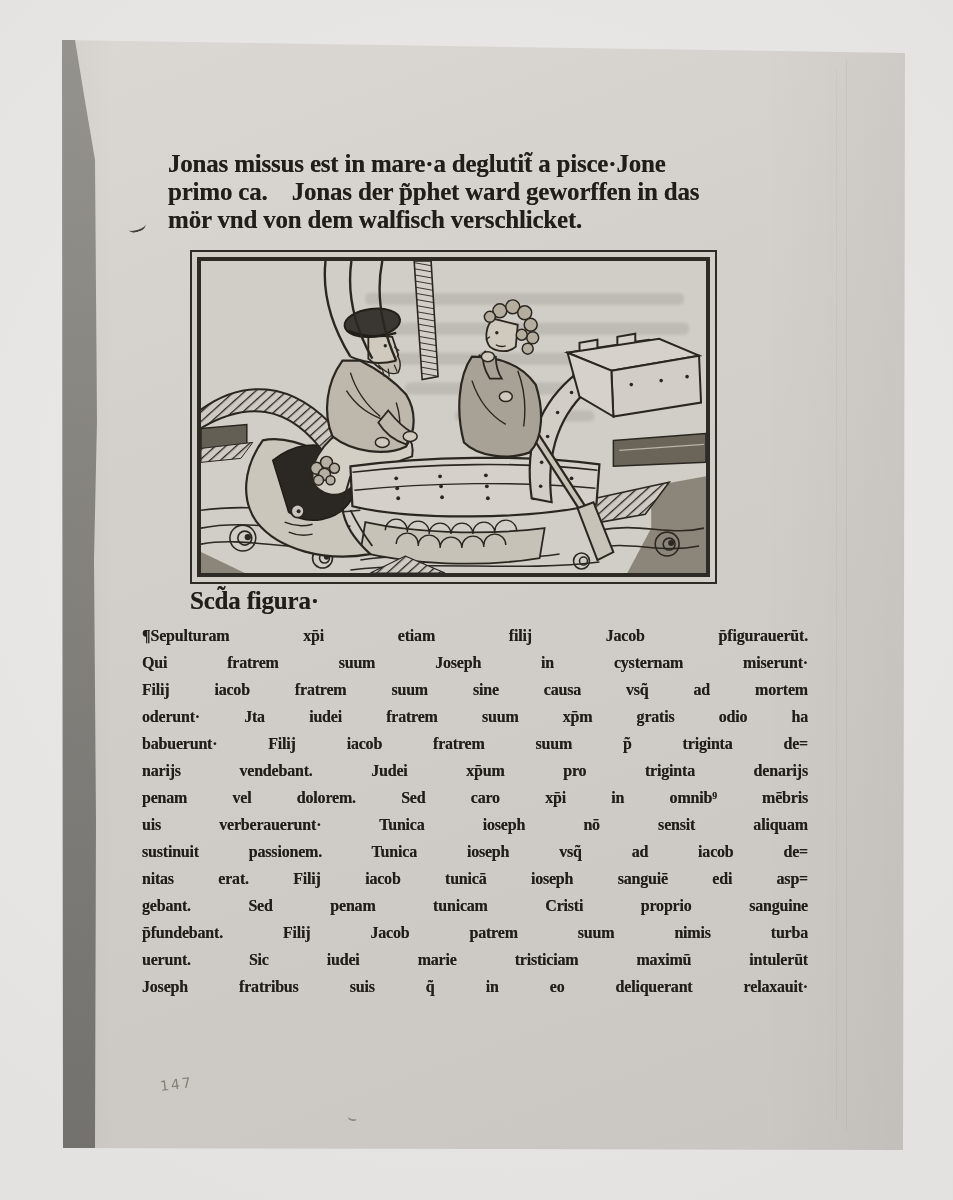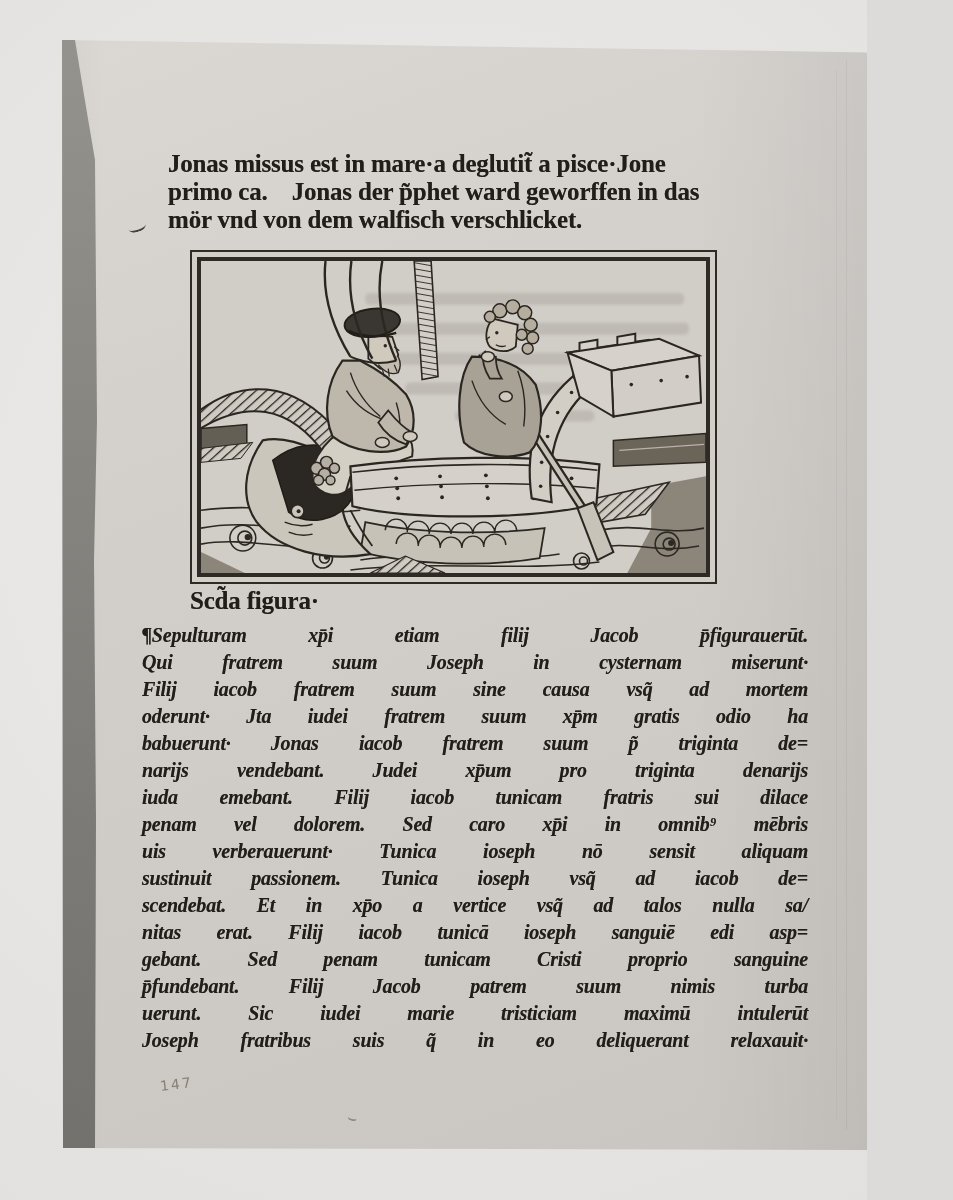--- a/index.html
+++ b/index.html
@@ -1,34 +1,34 @@
 <!DOCTYPE html>
 <html><head>
 <meta charset="utf-8">
 <style>
   html,body{margin:0;padding:0;background:#dcdbd9;}
-  .stage{position:relative;width:867px;height:1200px;overflow:hidden;
+  .stage{position:relative;width:953px;height:1200px;overflow:hidden;
          background:radial-gradient(circle at 50% 42%, #edecea 0%, #e7e6e4 55%, #e2e1df 100%);}
   .photo{position:absolute;inset:0;
          background:linear-gradient(160deg,#dcd9d5 0%,#d4d1cd 30%,#cfccc7 60%,#c9c6c1 100%);
          clip-path:polygon(62px 40px,905px 53px,903px 1150px,63px 1148px);}
   .photo-shade{position:absolute;inset:0;pointer-events:none;
          background:linear-gradient(90deg,rgba(0,0,0,0.07) 0%,rgba(0,0,0,0.0) 12%,rgba(0,0,0,0.0) 80%,rgba(0,0,0,0.05) 100%);
          clip-path:polygon(62px 40px,905px 53px,903px 1150px,63px 1148px);}
   .gutter{position:absolute;left:0;top:0;}
   .gothic{font-family:"Liberation Serif","DejaVu Serif",serif;font-weight:700;color:#211d18;
           letter-spacing:-0.2px;text-shadow:0 0 0.5px rgba(20,16,12,0.55);}
   .header{position:absolute;left:168px;top:150px;width:660px;font-size:25px;line-height:28px;}
   .header-line{white-space:pre;}
   .woodcut-frame{position:absolute;left:190px;top:250px;width:527px;height:334px;
           border:2px solid #2e2a25;background:#d2cec8;box-sizing:border-box;padding:5px;}
   .woodcut-inner{width:100%;height:100%;border:4px solid #2e2a25;box-sizing:border-box;}
   .woodcut-inner svg{display:block;width:100%;height:100%;}
   .caption{position:absolute;left:190px;top:587px;width:528px;text-align:left;font-size:25px;}
-  .body{position:absolute;left:142px;top:622px;width:666px;font-size:20px;line-height:27px;font-style:italic;}
+  .body{position:absolute;left:142px;top:622px;width:666px;font-size:16px;line-height:27px;}
   .body-line{text-align:justify;text-align-last:justify;}
   .pagenum{position:absolute;left:160px;top:1076px;font-family:"DejaVu Sans",sans-serif;
           font-size:14px;color:rgba(120,115,106,0.85);transform:rotate(-7deg);letter-spacing:2px;}
   .ink-mark{position:absolute;left:128px;top:222px;width:18px;height:8px;
           border-bottom:2px solid #46413a;border-radius:50%;transform:rotate(-18deg);}
   .pencil-mark{position:absolute;left:348px;top:1114px;width:9px;height:5px;
           border-bottom:2px solid rgba(70,65,58,0.45);border-radius:50%;transform:rotate(12deg);}
   .fold-a{position:absolute;left:846px;top:60px;width:1px;height:1070px;background:rgba(0,0,0,0.045);}
   .fold-b{position:absolute;left:836px;top:70px;width:1px;height:1050px;background:rgba(0,0,0,0.03);}
 </style>
@@ -259,27 +259,25 @@
     </div>
   </div>
 
   <div class="caption gothic">Scd̃a figura·</div>
 
   <div class="body gothic">
     <div class="body-line">¶Sepulturam xp̄i etiam filij Jacob p̄figurauerūt.</div>
     <div class="body-line">Qui fratrem suum Joseph in cysternam miserunt·</div>
     <div class="body-line">Filij iacob fratrem suum sine causa vsq̃ ad mortem</div>
     <div class="body-line">oderunt· Jta iudei fratrem suum xp̄m gratis odio ha</div>
-    <div class="body-line">babuerunt· Jonas iacob fratrem suum p̃ triginta de=</div>
+    <div class="body-line">babuerunt· Filij iacob fratrem suum p̃ triginta de=</div>
     <div class="body-line">narijs vendebant. Judei xp̄um pro triginta denarijs</div>
-    <div class="body-line">iuda emebant. Filij iacob tunicam fratris sui dilace</div>
     <div class="body-line">penam vel dolorem. Sed caro xp̄i in omnib⁹ mēbris</div>
     <div class="body-line">uis verberauerunt· Tunica ioseph nō sensit aliquam</div>
     <div class="body-line">sustinuit passionem. Tunica ioseph vsq̃ ad iacob de=</div>
-    <div class="body-line">scendebat. Et in xp̄o a vertice vsq̃ ad talos nulla sa/</div>
     <div class="body-line">nitas erat. Filij iacob tunicā ioseph sanguiē edi asp=</div>
     <div class="body-line">gebant. Sed penam tunicam Cristi proprio sanguine</div>
     <div class="body-line">p̄fundebant. Filij Jacob patrem suum nimis turba</div>
     <div class="body-line">uerunt. Sic iudei marie tristiciam maximū intulerūt</div>
     <div class="body-line">Joseph fratribus suis q̃ in eo deliquerant relaxauit·</div>
   </div>
 
   <div class="pagenum">147</div>
   <div class="pencil-mark"></div>
 

